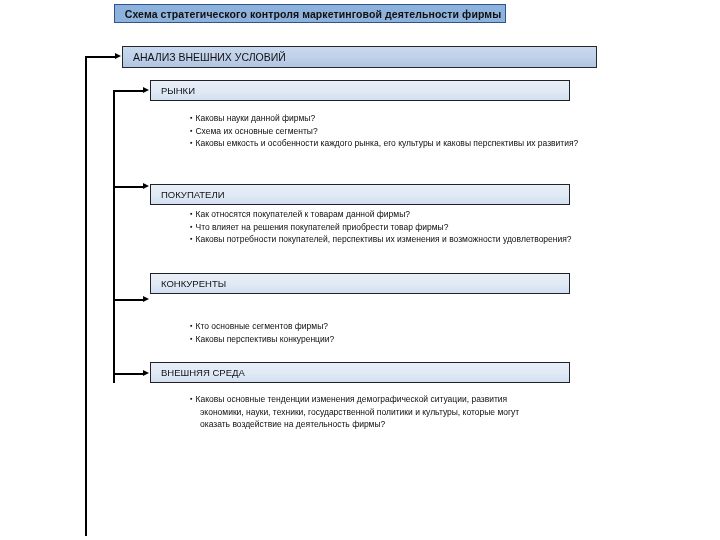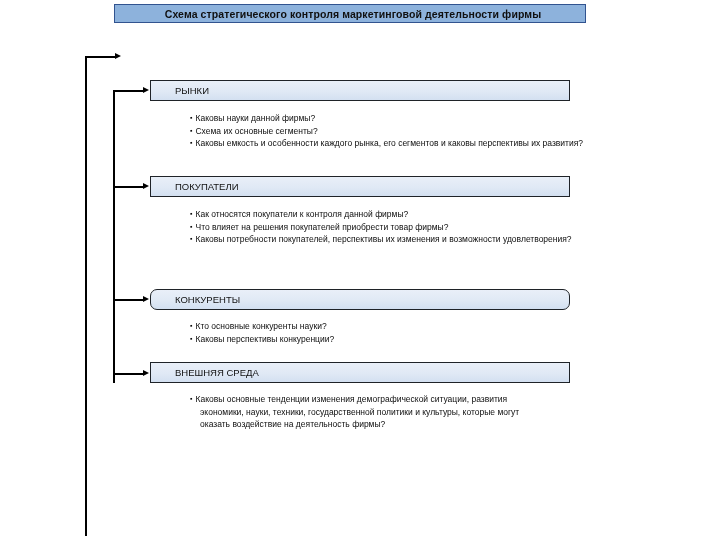--- a/index.html
+++ b/index.html
@@ -18,21 +18,21 @@
     width: 720px;
     height: 540px;
     background: #ffffff;
   }
 
   
   .title-box {
     position: absolute;
     left: 114px;
     top: 4px;
-    width: 472px;
+    width: 392px;
     height: 19px;
     background: #8DB2DC;
     border: 1px solid #31538F;
     box-sizing: border-box;
     display: flex;
     align-items: center;
     justify-content: center;
     padding-left: 6px;
   }
   .title-box .title-text {
@@ -71,21 +71,21 @@
     height: 21px;
     background: linear-gradient(to bottom, #E9EFF8 0%, #E0E9F5 55%, #D3E0F1 100%);
     border: 1px solid #1f2328;
     box-sizing: border-box;
     display: flex;
     align-items: center;
   }
   .l2-box .l2-text {
     font-size: 9.5px;
     color: #111111;
-    padding-left: 24px;
+    padding-left: 10px;
     white-space: nowrap;
   }
 
   
   .bullets {
     position: absolute;
     left: 190px;
     width: 440px;
   }
   .bullet-line {
@@ -145,44 +145,47 @@
 
   <div class="hline" style="left:113px; top:186px; width:32px;"></div>
   <div class="arrow" style="left:143px; top:183.2px;"></div>
 
   <div class="hline" style="left:113px; top:299px; width:32px;"></div>
   <div class="arrow" style="left:143px; top:296.2px;"></div>
 
   <div class="hline" style="left:113px; top:373px; width:32px;"></div>
   <div class="arrow" style="left:143px; top:370.2px;"></div>
 
+  <div class="l1-box">
+    <span class="l1-text">АНАЛИЗ ВНЕШНИХ УСЛОВИЙ</span>
+  </div>
 
   <div class="l2-box" style="top:80px;">
     <span class="l2-text">РЫНКИ</span>
   </div>
   <div class="bullets" style="top:112px;">
     <div class="bullet-line first"><span class="bullet-mark">▪</span><span>Каковы науки данной фирмы?</span></div>
     <div class="bullet-line first"><span class="bullet-mark">▪</span><span>Схема их основные сегменты?</span></div>
-    <div class="bullet-line first"><span class="bullet-mark">▪</span><span>Каковы емкость и особенности каждого рынка, его сегментов и каковы перспективы их развития?</span></div>
+    <div class="bullet-line first"><span class="bullet-mark">▪</span><span>Каковы емкость и особенности каждого рынка, его культуры и каковы перспективы их развития?</span></div>
   </div>
 
-  <div class="l2-box" style="top:176px;">
+  <div class="l2-box" style="top:184px;">
     <span class="l2-text">ПОКУПАТЕЛИ</span>
   </div>
   <div class="bullets" style="top:208px;">
-    <div class="bullet-line first"><span class="bullet-mark">▪</span><span>Как относятся покупатели к контроля данной фирмы?</span></div>
+    <div class="bullet-line first"><span class="bullet-mark">▪</span><span>Как относятся покупателей к товарам данной фирмы?</span></div>
     <div class="bullet-line first"><span class="bullet-mark">▪</span><span>Что влияет на решения покупателей приобрести товар фирмы?</span></div>
     <div class="bullet-line first"><span class="bullet-mark">▪</span><span>Каковы потребности покупателей, перспективы их изменения и возможности удовлетворения?</span></div>
   </div>
 
-  <div class="l2-box" style="top:289px;border-radius:7px;">
+  <div class="l2-box" style="top:273px;">
     <span class="l2-text">КОНКУРЕНТЫ</span>
   </div>
   <div class="bullets" style="top:320px;">
-    <div class="bullet-line first"><span class="bullet-mark">▪</span><span>Кто основные конкуренты науки?</span></div>
+    <div class="bullet-line first"><span class="bullet-mark">▪</span><span>Кто основные сегментов фирмы?</span></div>
     <div class="bullet-line first"><span class="bullet-mark">▪</span><span>Каковы перспективы конкуренции?</span></div>
   </div>
 
   <div class="l2-box" style="top:362px;">
     <span class="l2-text">ВНЕШНЯЯ СРЕДА</span>
   </div>
   <div class="bullets" style="top:393px; width:360px;">
     <div class="bullet-line first"><span class="bullet-mark">▪</span><span>Каковы основные тенденции изменения демографической ситуации, развития экономики, науки, техники, государственной политики и культуры, которые могут оказать воздействие на деятельность фирмы?</span></div>
   </div>
 

